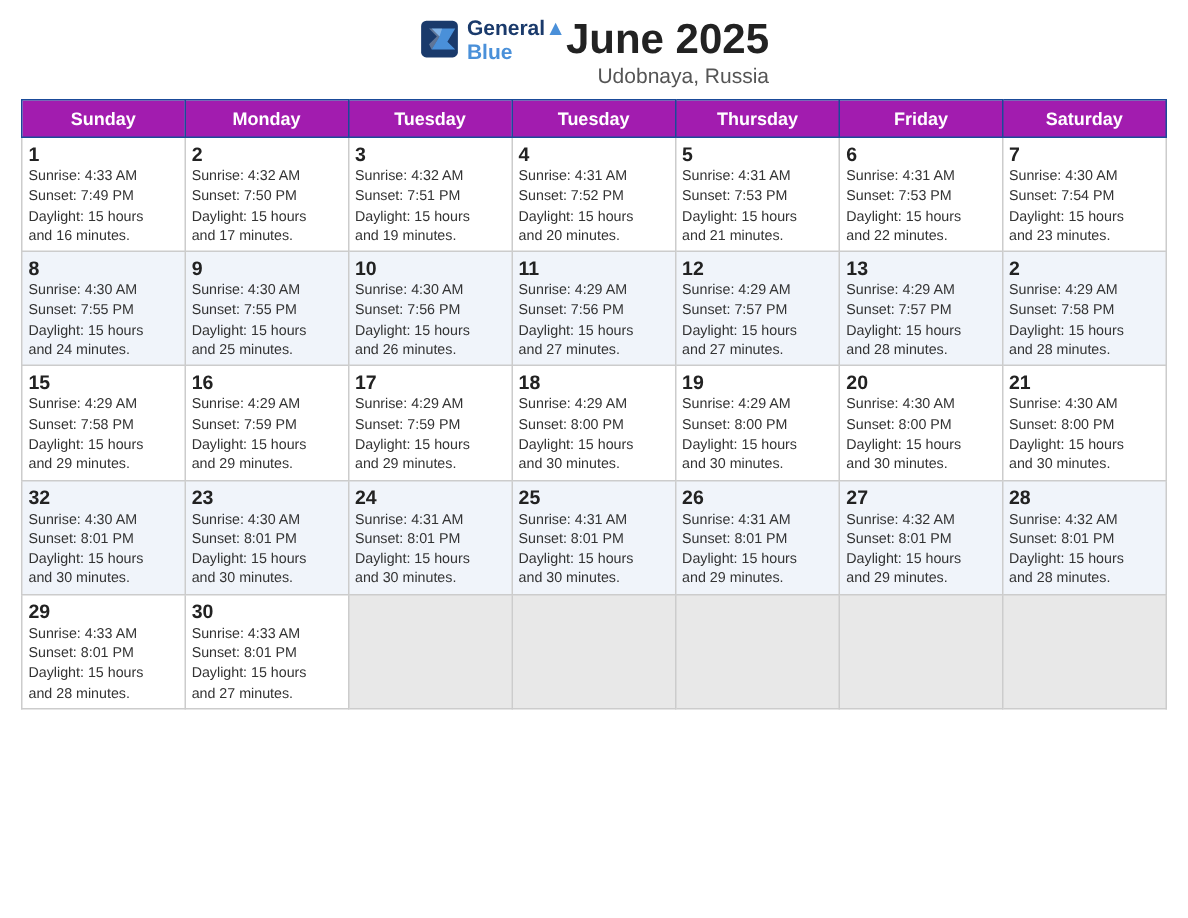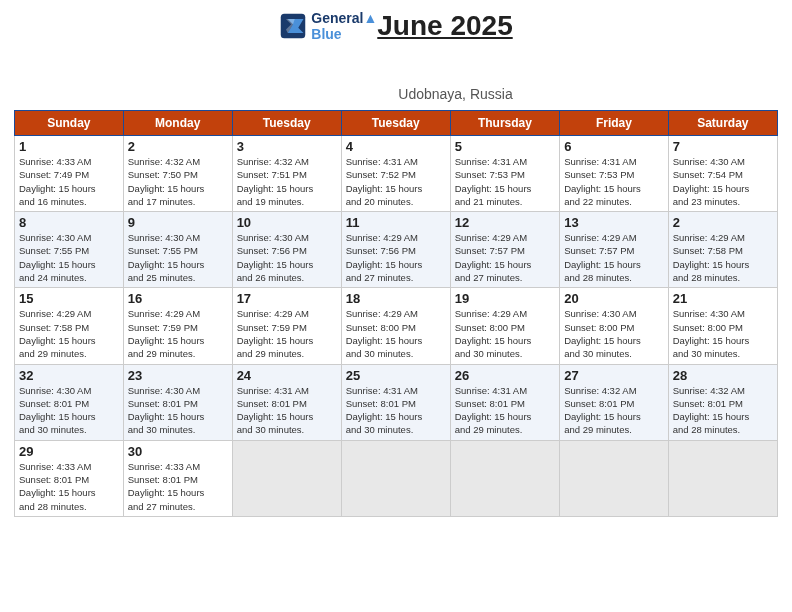--- a/index.html
+++ b/index.html
@@ -31,34 +31,32 @@
       width: 28px;
       height: 28px;
     }
     .title-block {
       text-align: right;
     }
     .month-title {
       font-size: 28px;
       font-weight: bold;
       color: #222;
-      text-decoration: underline;
     }
     .location {
       font-size: 14px;
       color: #555;
-      margin-top: 44px;
     }
     .calendar {
       width: 100%;
       border-collapse: collapse;
       font-size: 10px;
     }
     .calendar thead th {
-      background: #c2410c;
+      background: #a21caf;
       color: #fff;
       text-align: center;
       padding: 5px 3px;
       font-size: 12px;
       font-weight: bold;
       border: 1px solid #1a4a99;
       margin-top: 20px;
     }
     .calendar tbody td {
       vertical-align: top;

